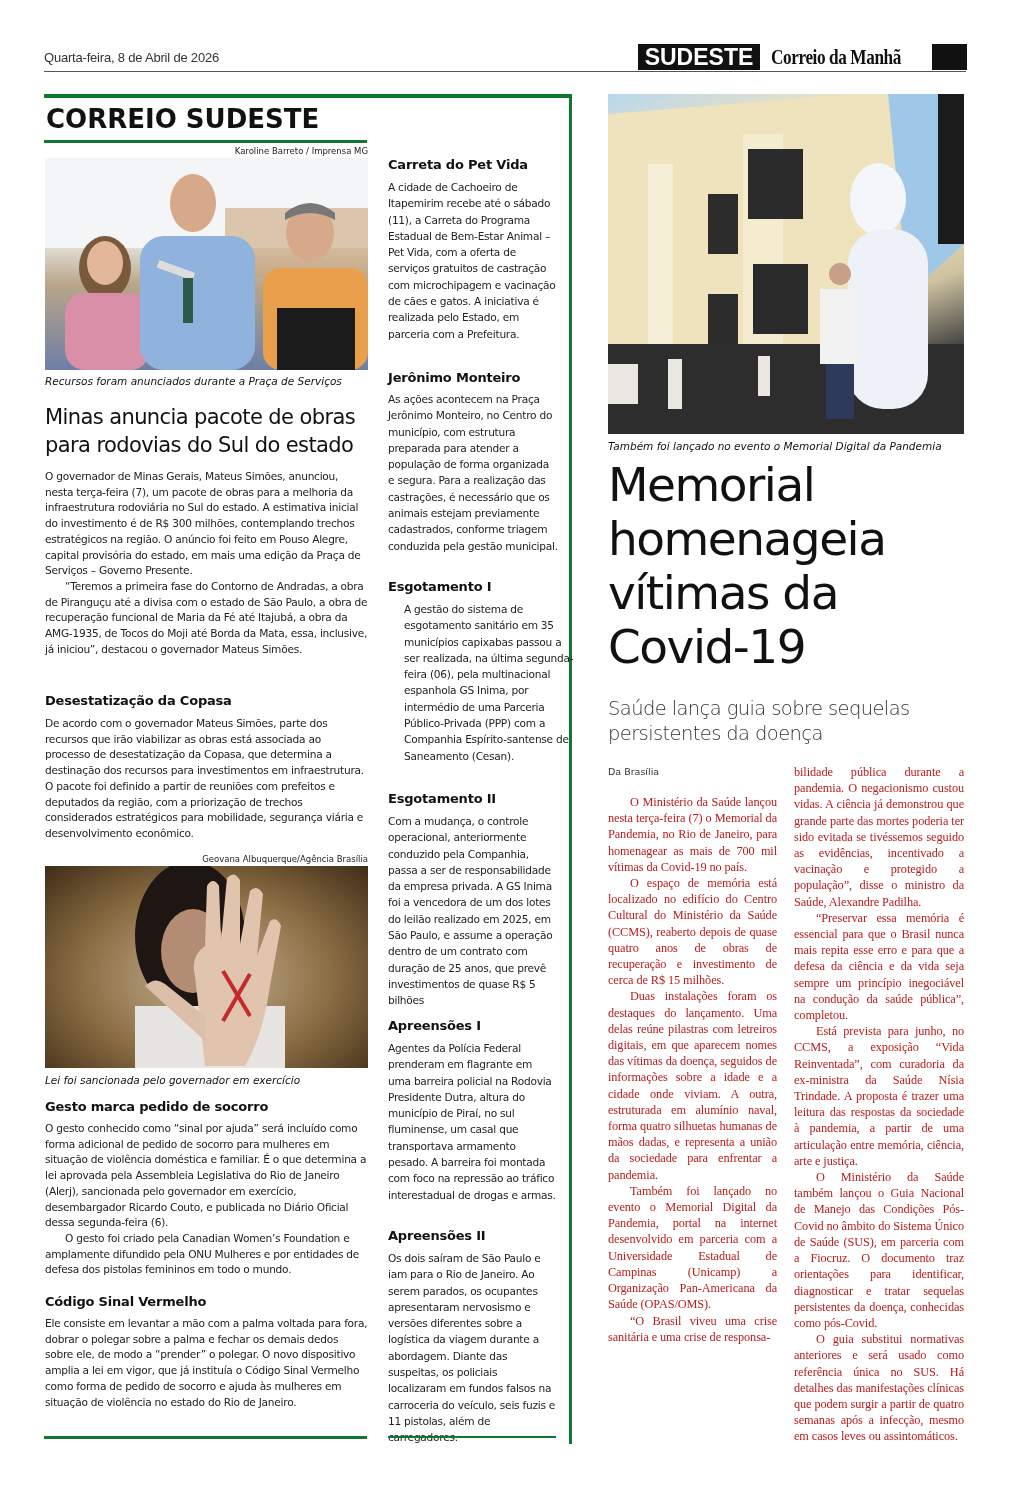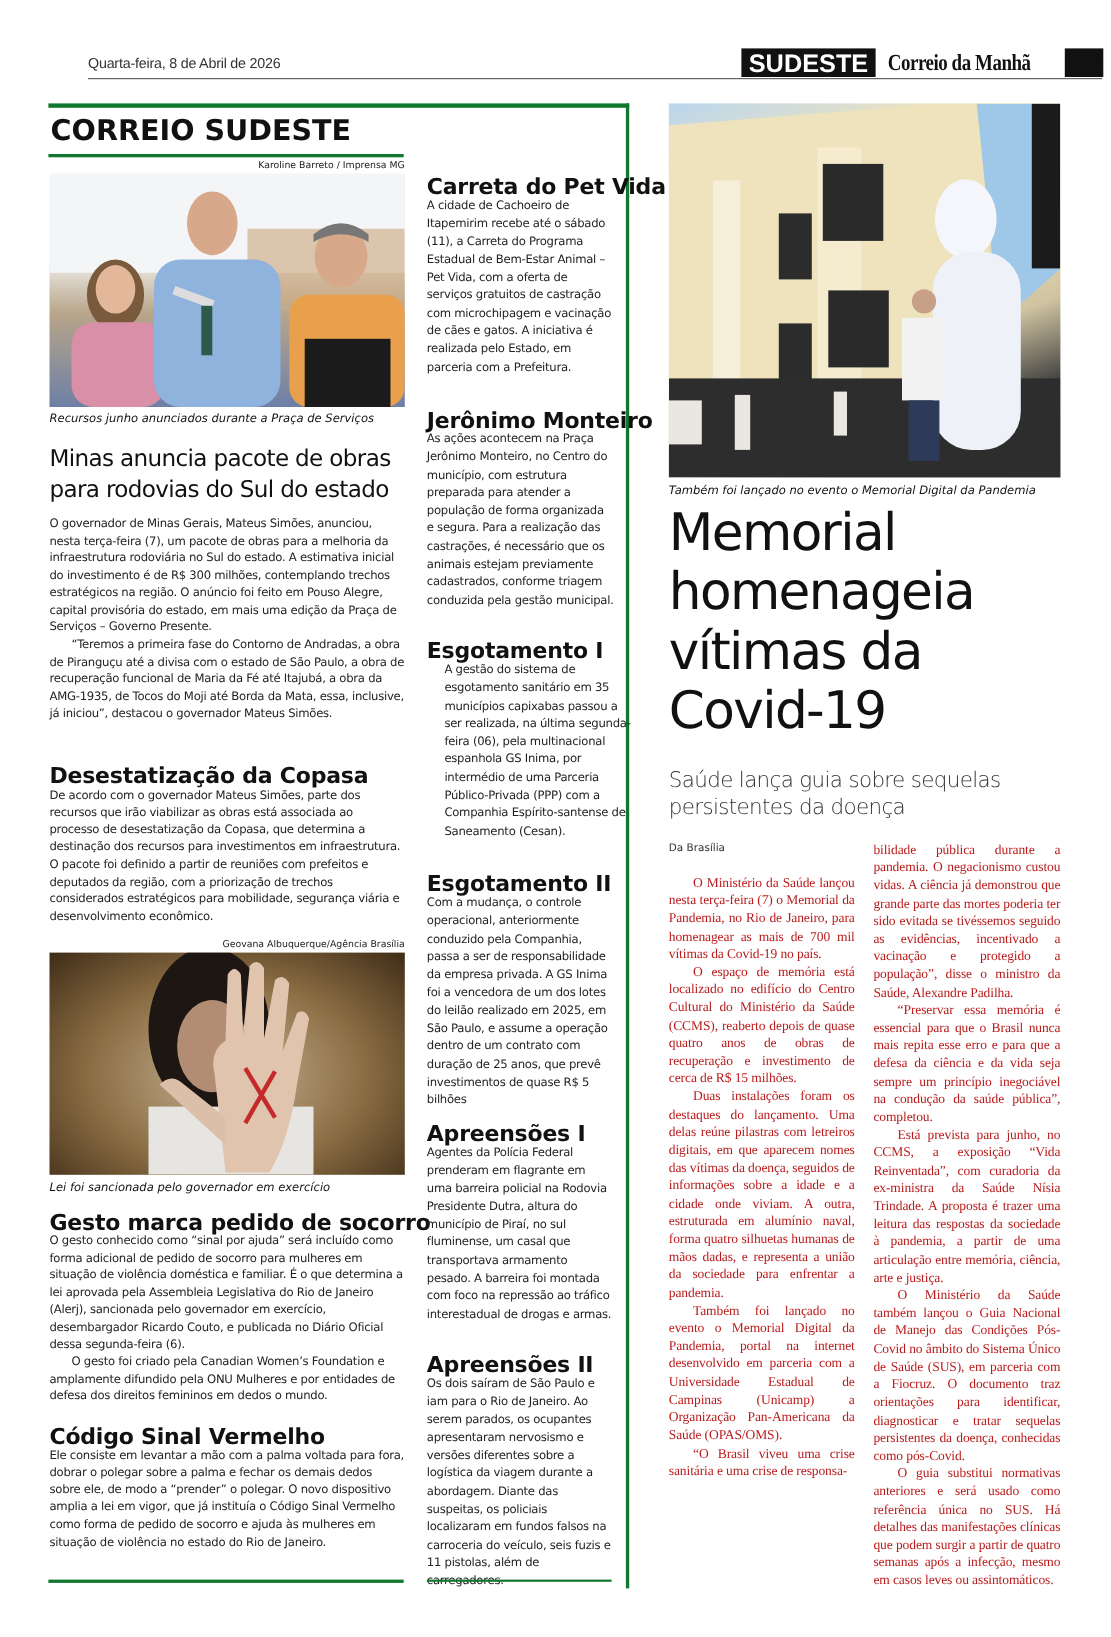--- a/index.html
+++ b/index.html
@@ -1,40 +1,40 @@
 <!DOCTYPE html>
 <html><head>
 <meta charset="utf-8">
 <style>
   * { box-sizing: border-box; margin: 0; padding: 0; }
   html, body { width: 1010px; height: 1488px; background: #fff; overflow: hidden; }
   body { position: relative; font-family: "DejaVu Sans", sans-serif; color: #1a1a1a; }
 
-  .header { position: absolute; left: 44px; top: 44px; width: 922px; height: 28px; border-bottom: 1px solid #555; margin-left: 36px; }
+  .header { position: absolute; left: 44px; top: 44px; width: 922px; height: 28px; border-bottom: 1px solid #555; }
   .header .date { position: absolute; left: 0; top: 6px; font-family: "Liberation Sans", sans-serif; font-size: 13px; color: #333; letter-spacing: -0.2px; }
   .header .section { position: absolute; left: 594px; top: 0; width: 122px; height: 26px; background: #111; color: #fff; font-family: "Liberation Sans", sans-serif; font-weight: bold; font-size: 23px; text-align: center; line-height: 26px; }
   .header .brand { position: absolute; left: 727px; top: 1px; font-family: "Liberation Serif", serif; font-weight: bold; font-size: 21px; letter-spacing: -0.5px; color: #111; transform: scaleX(0.82); transform-origin: left; }
   .header .pagenum { position: absolute; left: 888px; top: 0; width: 34px; height: 26px; background: #111; color: #fff; font-family: "Liberation Sans", sans-serif; font-weight: bold; font-size: 19px; text-align: center; line-height: 26px; padding-left: 35px; }
 
   .green-box { position: absolute; left: 44px; top: 94px; width: 528px; height: 1350px; border-top: 4px solid #11772f; border-right: 3px solid #11772f; }
   .box-title { position: absolute; left: 46px; top: 104px; font-family: "DejaVu Sans", sans-serif; font-weight: bold; font-size: 26px; letter-spacing: 0px; color: #111; }
   .box-rule { position: absolute; left: 44px; top: 140px; width: 323px; height: 3px; background: #11772f; }
   .box-rule-bottom { position: absolute; left: 44px; top: 1436px; width: 323px; height: 3px; background: #11772f; }
   .box-rule-bottom2 { position: absolute; left: 388px; top: 1436px; width: 168px; height: 2px; background: #11772f; }
 
   .credit { position: absolute; font-family: "DejaVu Sans", sans-serif; font-size: 8.5px; color: #222; text-align: right; }
   .caption { position: absolute; font-family: "DejaVu Sans", sans-serif; font-style: italic; font-size: 10.5px; color: #111; white-space: nowrap; }
 
   .photo { position: absolute; overflow: hidden; }
   .photo1 { left: 45px; top: 158px; width: 323px; height: 212px; background: linear-gradient(180deg, #e8ecef 0%, #f2f2f0 35%, #b8a58a 60%, #6d7fa6 100%); }
   .photo2 { left: 45px; top: 866px; width: 323px; height: 202px; background: radial-gradient(ellipse at 50% 55%, #c8b497 0%, #8a6d43 55%, #3f2c17 100%); }
   .photo3 { left: 608px; top: 94px; width: 356px; height: 340px; background: linear-gradient(160deg, #b9d6ee 0%, #eee3bf 20%, #f2e7c8 45%, #cfc3a1 65%, #3a3a3a 82%, #222 100%); }
 
   .h2 { position: absolute; font-family: "DejaVu Sans", sans-serif; font-weight: normal; color: #111; letter-spacing: -0.6px; }
-  .h3 { position: absolute; font-family: "DejaVu Sans", sans-serif; font-weight: bold; font-size: 20px; color: #111; letter-spacing: -0.2px; }
+  .h3 { position: absolute; font-family: "DejaVu Sans", sans-serif; font-weight: bold; font-size: 13px; color: #111; letter-spacing: -0.2px; }
   .txt { position: absolute; font-family: "DejaVu Sans", sans-serif; font-size: 10.6px; line-height: 15.7px; color: #222; letter-spacing: -0.25px; }
   .txt p { text-indent: 0; }
   .txt p.ind { text-indent: 20px; }
   .narrow { font-size: 10.6px; line-height: 16.3px; }
 
   .big-title { position: absolute; left: 608px; top: 458px; width: 370px; font-family: "DejaVu Sans", sans-serif; font-size: 47px; line-height: 54px; font-weight: normal; color: #111; letter-spacing: -1.5px; }
   .subtitle { position: absolute; left: 608px; top: 696px; width: 370px; font-family: "DejaVu Sans", sans-serif; font-size: 19.5px; line-height: 25px; font-weight: 300; color: #333; letter-spacing: -0.6px; }
   .byline { position: absolute; left: 608px; top: 766px; font-family: "DejaVu Sans", sans-serif; font-size: 9.5px; color: #333; }
   .serif { position: absolute; font-family: "Liberation Serif", serif; font-size: 12.3px; line-height: 16.2px; color: #b91c1c; text-align: justify; hyphens: auto; letter-spacing: -0.1px; }
   .serif p.ind { text-indent: 22px; }
@@ -64,21 +64,21 @@
     <ellipse cx="148" cy="45" rx="23" ry="29" fill="#d7a88a"></ellipse>
     <rect x="95" y="78" width="115" height="134" rx="24" fill="#8fb3dc"></rect>
     <ellipse cx="265" cy="75" rx="24" ry="28" fill="#d8a88a"></ellipse>
     <path d="M240 55 Q265 35 290 55 L290 62 Q265 48 240 62 Z" fill="#777"></path>
     <rect x="218" y="110" width="105" height="102" rx="18" fill="#e8a04c"></rect>
     <rect x="232" y="150" width="78" height="62" fill="#1b1b1b"></rect>
     <rect x="112" y="108" width="38" height="8" fill="#ddd" transform="rotate(20 130 112)"></rect>
     <rect x="138" y="120" width="10" height="45" fill="#2f5a4a"></rect>
   </svg>
 </div>
-<div class="caption" style="left:45px; top:375px;">Recursos junho anunciados durante a Praça de Serviços</div>
+<div class="caption" style="left:45px; top:375px;">Recursos foram anunciados durante a Praça de Serviços</div>
 
 <div class="h2" style="left:45px; top:403px; width:330px; font-size:21px; line-height:28px;">Minas anuncia pacote de obras para rodovias do Sul do estado</div>
 <div class="txt" style="left:45px; top:469px; width:324px;">
   <p>O governador de Minas Gerais, Mateus Simões, anunciou, nesta terça-feira (7), um pacote de obras para a melhoria da infraestrutura rodoviária no Sul do estado. A estimativa inicial do investimento é de R$ 300 milhões, contemplando trechos estratégicos na região. O anúncio foi feito em Pouso Alegre, capital provisória do estado, em mais uma edição da Praça de Serviços – Governo Presente.</p>
   <p class="ind">“Teremos a primeira fase do Contorno de Andradas, a obra de Piranguçu até a divisa com o estado de São Paulo, a obra de recuperação funcional de Maria da Fé até Itajubá, a obra da AMG-1935, de Tocos do Moji até Borda da Mata, essa, inclusive, já iniciou”, destacou o governador Mateus Simões.</p>
 </div>
 <div class="h3" style="left:45px; top:693px;">Desestatização da Copasa</div>
 <div class="txt" style="left:45px; top:716px; width:324px;">
   <p>De acordo com o governador Mateus Simões, parte dos recursos que irão viabilizar as obras está associada ao processo de desestatização da Copasa, que determina a destinação dos recursos para investimentos em infraestrutura. O pacote foi definido a partir de reuniões com prefeitos e deputados da região, com a priorização de trechos considerados estratégicos para mobilidade, segurança viária e desenvolvimento econômico.</p>
 </div>
@@ -93,21 +93,21 @@
     <path d="M100 120 Q110 110 120 118 L160 150 L160 175 Z" fill="#dcbfa8"></path>
     <line x1="178" y1="105" x2="205" y2="150" stroke="#c42a2a" stroke-width="4"></line>
     <line x1="205" y1="108" x2="178" y2="155" stroke="#c42a2a" stroke-width="4"></line>
   </svg>
 </div>
 <div class="caption" style="left:45px; top:1074px;">Lei foi sancionada pelo governador em exercício</div>
 
 <div class="h3" style="left:45px; top:1099px;">Gesto marca pedido de socorro</div>
 <div class="txt" style="left:45px; top:1121px; width:324px;">
   <p>O gesto conhecido como “sinal por ajuda” será incluído como forma adicional de pedido de socorro para mulheres em situação de violência doméstica e familiar. É o que determina a lei aprovada pela Assembleia Legislativa do Rio de Janeiro (Alerj), sancionada pelo governador em exercício, desembargador Ricardo Couto, e publicada no Diário Oficial dessa segunda-feira (6).</p>
-  <p class="ind">O gesto foi criado pela Canadian Women’s Foundation e amplamente difundido pela ONU Mulheres e por entidades de defesa dos direitos femininos em dedos o mundo.</p>
+  <p class="ind">O gesto foi criado pela Canadian Women’s Foundation e amplamente difundido pela ONU Mulheres e por entidades de defesa dos pistolas femininos em todo o mundo.</p>
 </div>
 <div class="h3" style="left:45px; top:1294px;">Código Sinal Vermelho</div>
 <div class="txt" style="left:45px; top:1316px; width:324px;">
   <p>Ele consiste em levantar a mão com a palma voltada para fora, dobrar o polegar sobre a palma e fechar os demais dedos sobre ele, de modo a “prender” o polegar. O novo dispositivo amplia a lei em vigor, que já instituía o Código Sinal Vermelho como forma de pedido de socorro e ajuda às mulheres em situação de violência no estado do Rio de Janeiro.</p>
 </div>
 <div class="box-rule-bottom"></div>
 
 <div class="h3" style="left:388px; top:157px;">Carreta do Pet Vida</div>
 <div class="txt narrow" style="left:388px; top:179px; width:170px;">A cidade de Cachoeiro de Itapemirim recebe até o sábado (11), a Carreta do Programa Estadual de Bem-Estar Animal – Pet Vida, com a oferta de serviços gratuitos de castração com microchipagem e vacinação de cães e gatos. A iniciativa é realizada pelo Estado, em parceria com a Prefeitura.</div>
 

